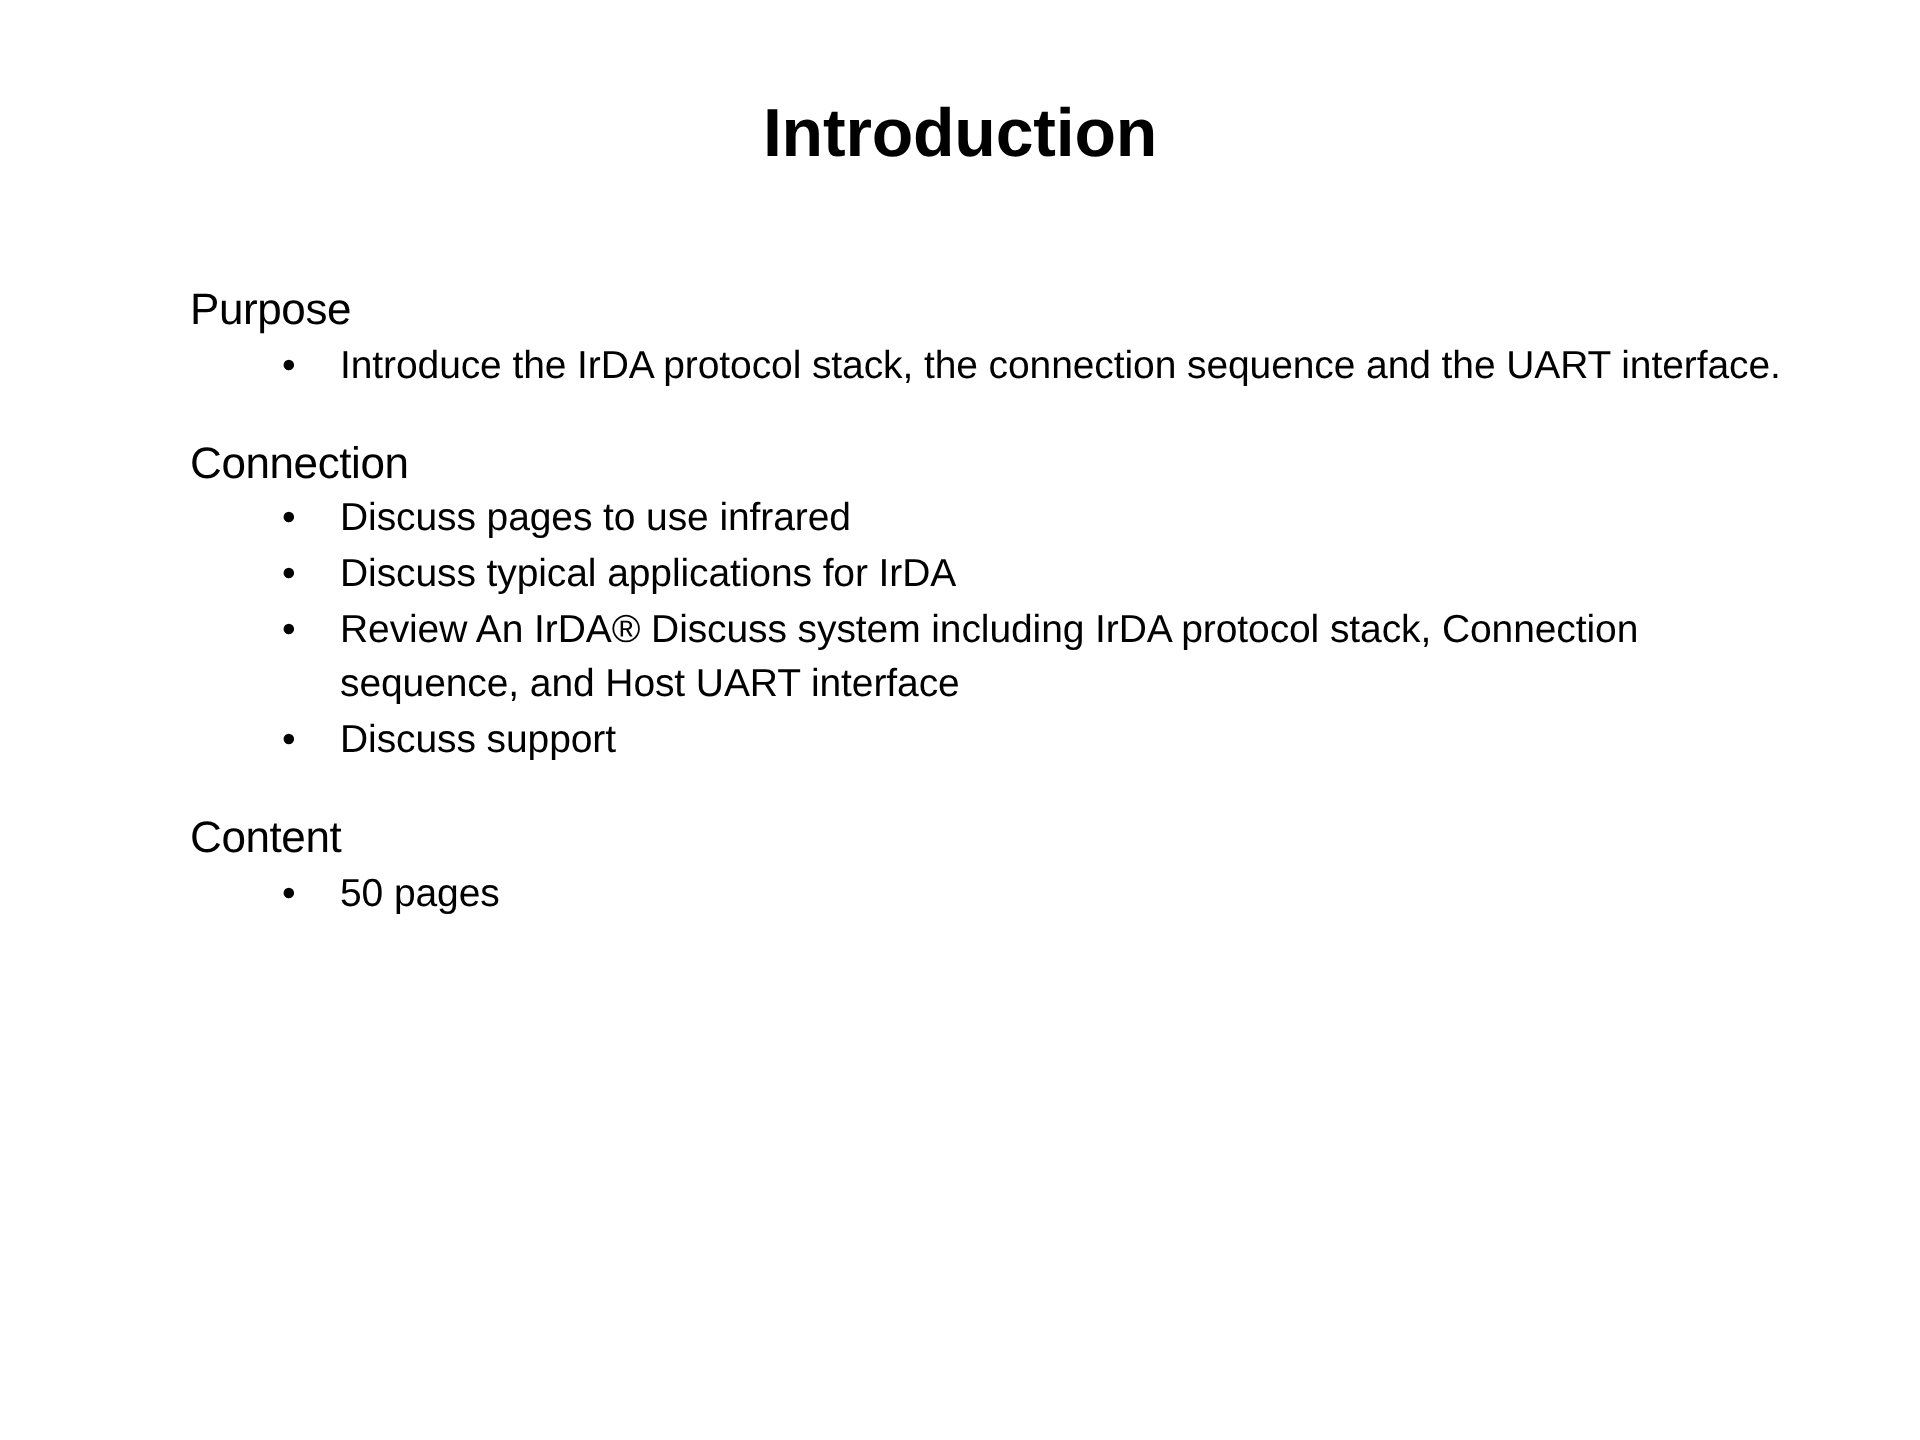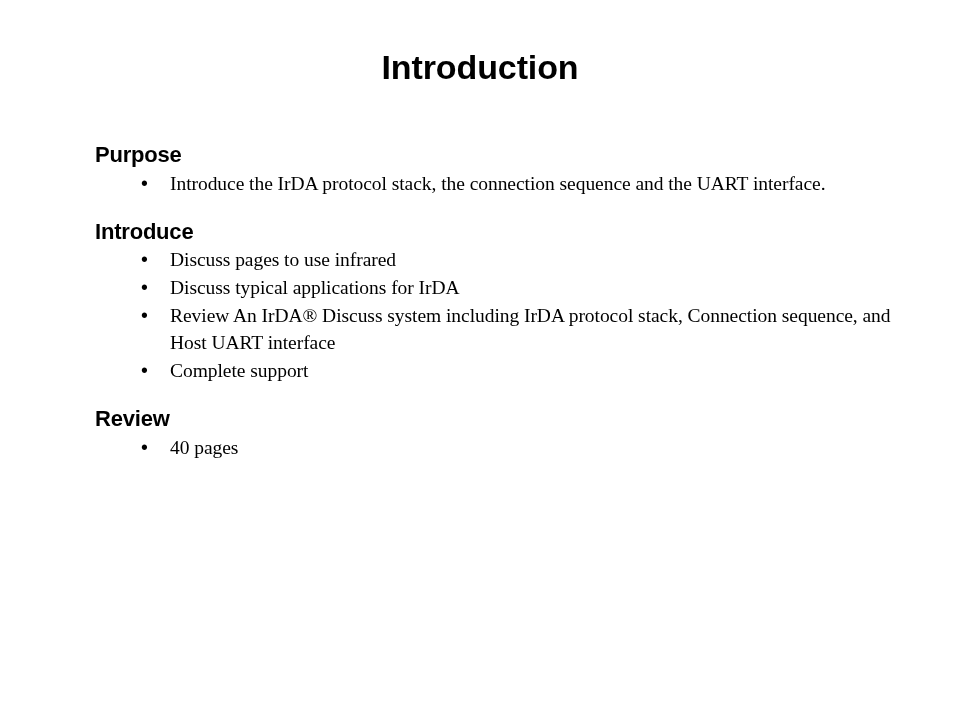--- a/index.html
+++ b/index.html
@@ -37,21 +37,21 @@
     width: 800px;
   }
   .section {
     margin: 0;
   }
   .section + .section {
     margin-top: 21px;
   }
   .section-heading {
     font-size: 22px;
-    font-weight: bold;
+    font-weight: normal;
     line-height: 1.22;
     margin: 0 0 1px 0;
     letter-spacing: -0.2px;
   }
   .bullet-list {
     list-style: none;
     margin: 0;
     padding: 0;
   }
   .bullet-item {
@@ -64,21 +64,20 @@
   }
   .bullet-dot {
     position: absolute;
     left: 46px;
     top: 0;
     font-size: 19.5px;
     line-height: 1.42;
   }
   .bullet-text {
     display: block;
-    font-family: Liberation Serif, serif;
   }
 </style>
 </head>
 <body>
 
 <div class="slide">
 
   <div class="slide-title">Introduction</div>
 
   <div class="body-area">
@@ -87,45 +86,45 @@
       <div class="section-heading">Purpose</div>
       <ul class="bullet-list">
         <li class="bullet-item">
           <span class="bullet-dot">•</span>
           <span class="bullet-text">Introduce the IrDA protocol stack, the connection sequence and the UART interface.</span>
         </li>
       </ul>
     </div>
 
     <div class="section">
-      <div class="section-heading">Introduce</div>
+      <div class="section-heading">Connection</div>
       <ul class="bullet-list">
         <li class="bullet-item">
           <span class="bullet-dot">•</span>
           <span class="bullet-text">Discuss pages to use infrared</span>
         </li>
         <li class="bullet-item">
           <span class="bullet-dot">•</span>
           <span class="bullet-text">Discuss typical applications for IrDA</span>
         </li>
         <li class="bullet-item">
           <span class="bullet-dot">•</span>
           <span class="bullet-text">Review An IrDA® Discuss system including IrDA protocol stack, Connection sequence, and Host UART interface</span>
         </li>
         <li class="bullet-item">
           <span class="bullet-dot">•</span>
-          <span class="bullet-text">Complete support</span>
+          <span class="bullet-text">Discuss support</span>
         </li>
       </ul>
     </div>
 
     <div class="section">
-      <div class="section-heading">Review</div>
+      <div class="section-heading">Content</div>
       <ul class="bullet-list">
         <li class="bullet-item">
           <span class="bullet-dot">•</span>
-          <span class="bullet-text">40 pages</span>
+          <span class="bullet-text">50 pages</span>
         </li>
       </ul>
     </div>
 
   </div>
 </div>
 
 </body></html>

